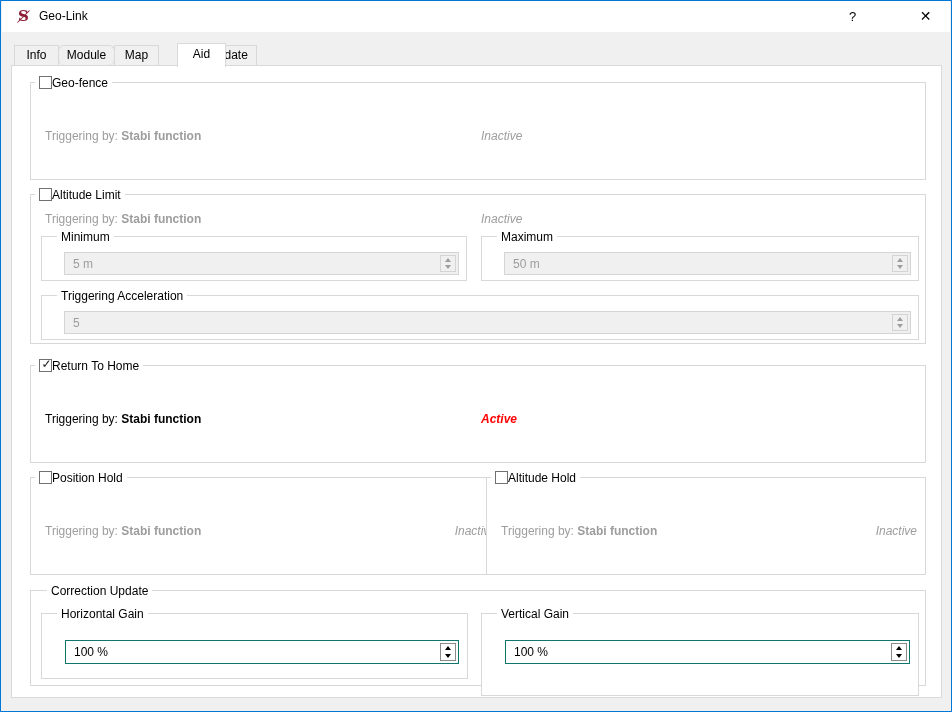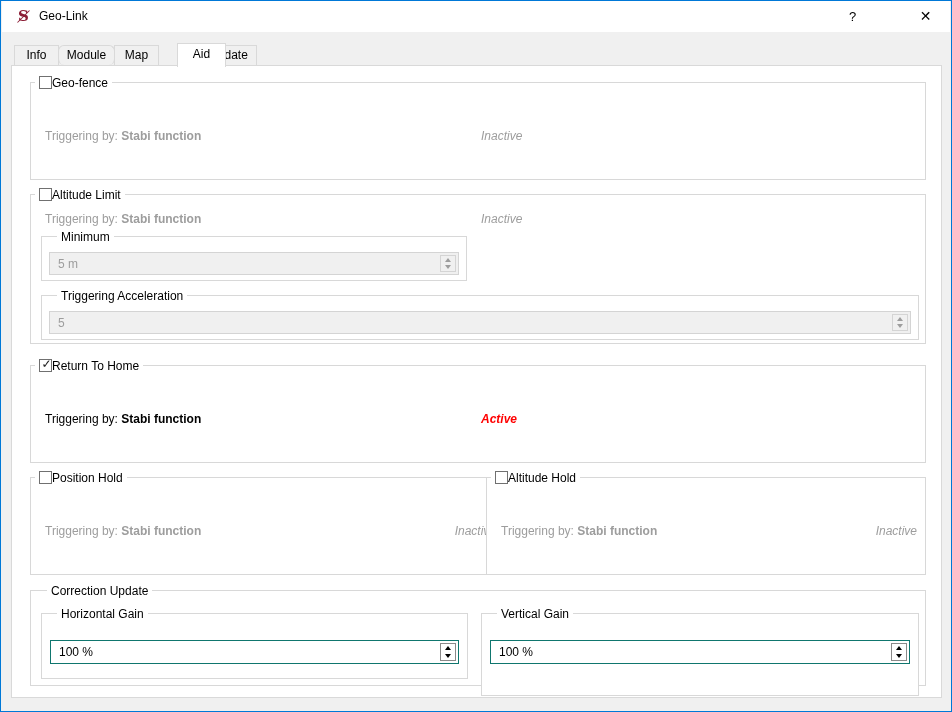--- a/index.html
+++ b/index.html
@@ -74,21 +74,21 @@
   .trig-row.enabled .trig-label { color:#000; }
   .trig-row.enabled .trig-value { color:#000; }
   .status { position:absolute; font-style:italic; color:#9d9d9d; white-space:nowrap; }
   .status.active { color:#ff0000; font-weight:bold; }
 
   
   .subgroup { position:absolute; border:1px solid #d8d8d8; background:#ffffff; }
   .subgroup .group-title { top:-8px; left:4px; }
 
   
-  .spinbox { position:absolute; }
+  .spinbox { position:absolute;margin-left:15px; }
   .spinbox .value {
     position:absolute; left:8px; top:50%; transform:translateY(-50%); font-size:12px;
   }
   .spinbox.disabled { background:#f0f0f0; border:1px solid #d4d4d4; }
   .spinbox.disabled .value { color:#9d9d9d; }
   .spinbox.enabled { background:#ffffff; border:1px solid #0f766e; }
   .spinbox.enabled .value { color:#000; }
   .spinner {
     position:absolute; right:2px; top:2px; bottom:2px; width:16px;
     display:flex; flex-direction:column;
@@ -158,20 +158,36 @@
             <span class="spin-half">
                 <span class="tri-up"></span>
               </span>
             <span class="spin-half">
                 <span class="tri-down"></span>
               </span>
           </span>
         </div>
       </div>
 
+      <div class="subgroup" style="left:450px; top:41px; width:438px; height:45px;">
+        <div class="group-title no-check">
+          <span class="gtitle-label">Maximum</span>
+        </div>
+        <div class="spinbox disabled" style="left:7px; right:7px; top:15px; height:23px;">
+          <span class="value">50 m</span>
+          <span class="spinner">
+            <span class="spin-half">
+                <span class="tri-up"></span>
+              </span>
+            <span class="spin-half">
+                <span class="tri-down"></span>
+              </span>
+          </span>
+        </div>
+      </div>
 
       <div class="subgroup" style="left:10px; top:100px; width:878px; height:45px;">
         <div class="group-title no-check">
           <span class="gtitle-label">Triggering Acceleration</span>
         </div>
         <div class="spinbox disabled" style="left:7px; right:7px; top:15px; height:23px;">
           <span class="value">5</span>
           <span class="spinner">
             <span class="spin-half">
                 <span class="tri-up"></span>

